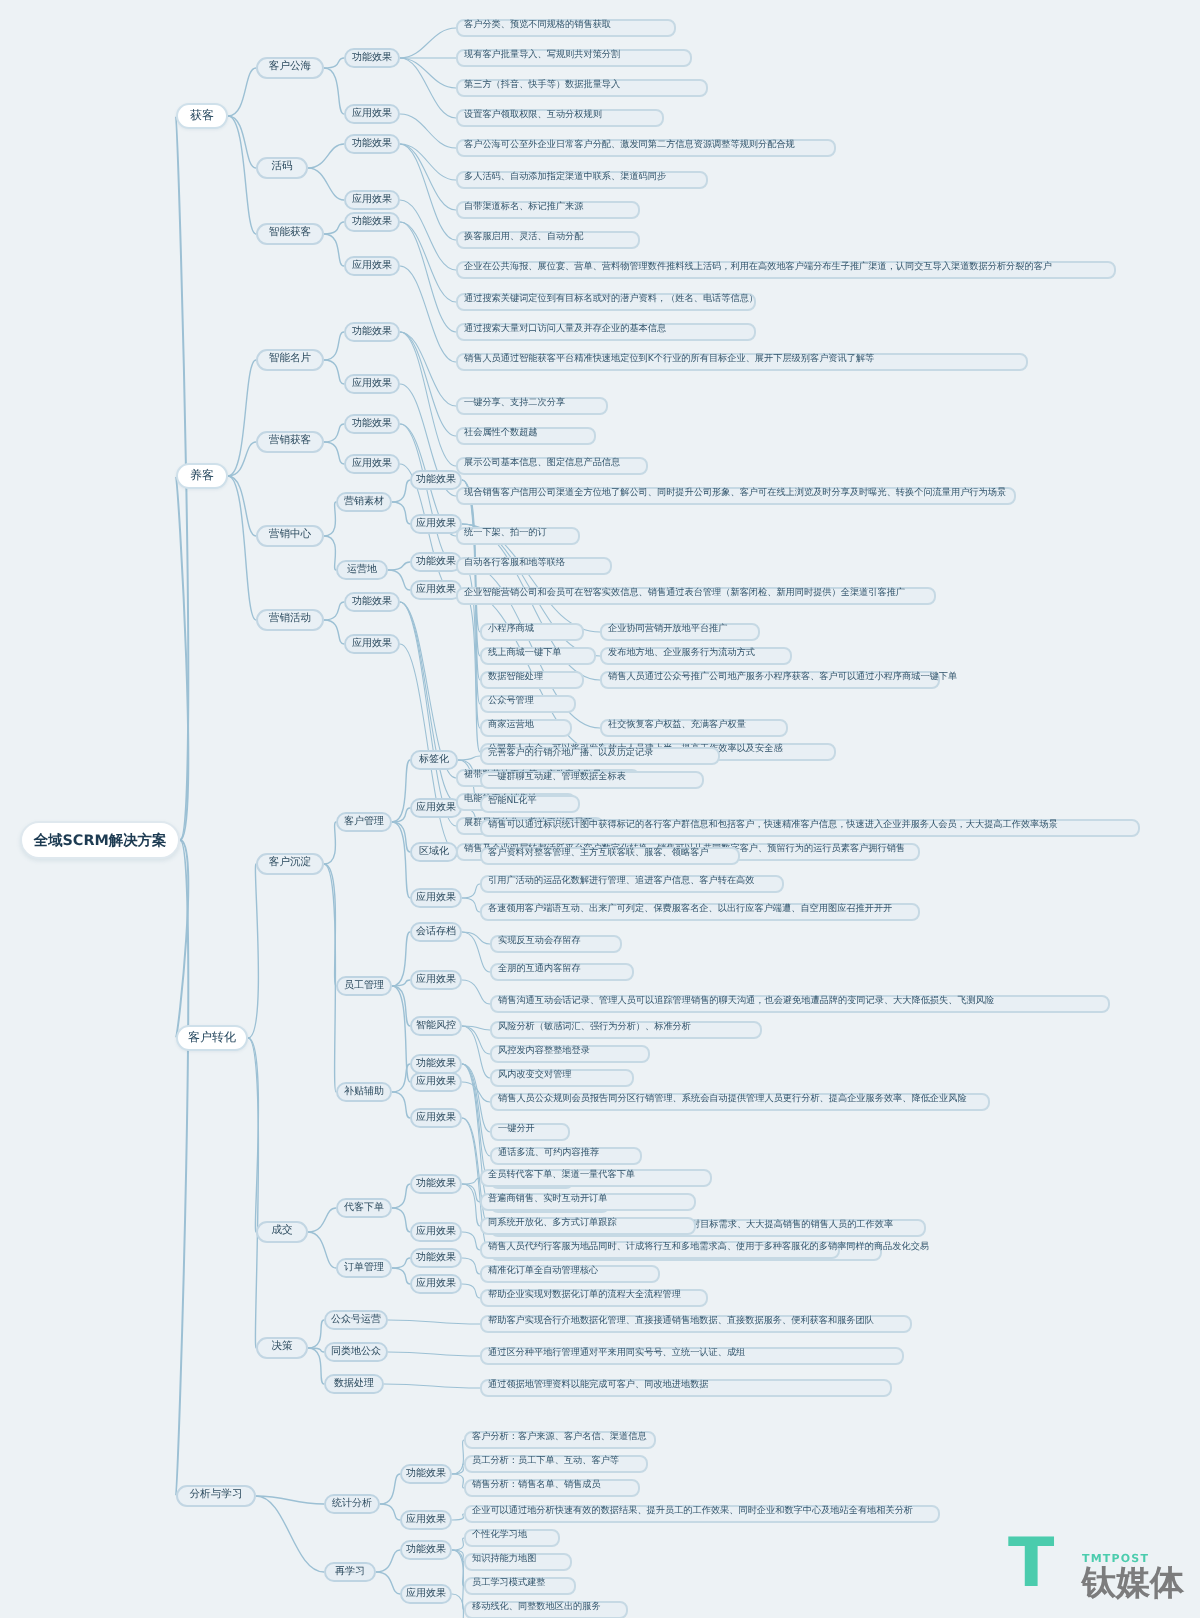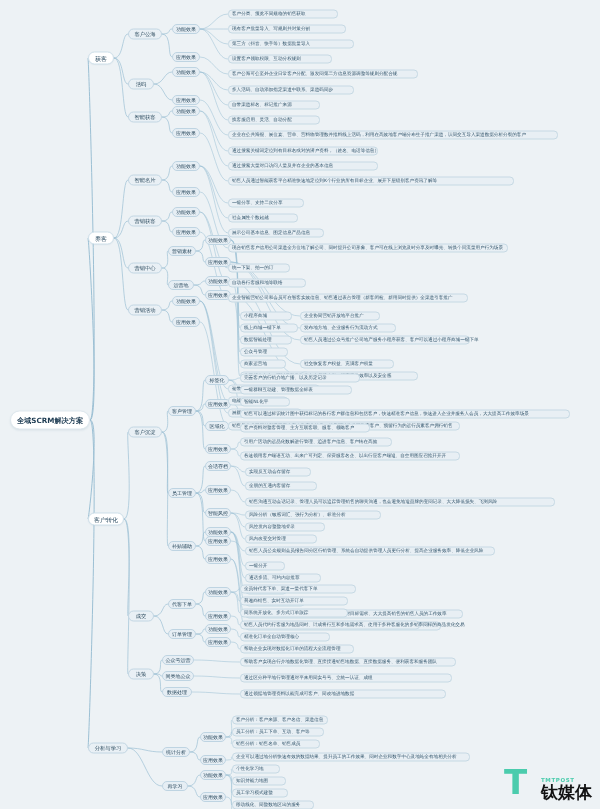--- a/index.html
+++ b/index.html
@@ -84,21 +84,21 @@
     width:34px;height:34px;position:relative;
   }
   .wm-t{
     position:absolute;left:0;top:0;
     font-size:34px;line-height:30px;font-weight:bold;
     color:#3ec9a7;font-family:"DejaVu Sans",sans-serif;
     letter-spacing:-3px;
   }
   .wm-right{display:flex;flex-direction:column;justify-content:flex-end;}
   .wm-en{font-size:5.5px;color:#3ec9a7;letter-spacing:.6px;font-weight:bold;}
-  .wm-cn{font-size:17px;color:#000000;font-weight:bold;letter-spacing:0px;line-height:18px;}
+  .wm-cn{font-size:17px;color:#737373;font-weight:bold;letter-spacing:0px;line-height:18px;}
 </style>
 </head>
 <body>
 
 <div id="canvas">
   <svg class="links" id="link-layer">
       <path d="M90,420 C100,420 88.9,58 88,58" fill="none" stroke="#9cc0d4" stroke-width="1"></path>
       <path d="M90,420 C100,420 88.9,238 88,238" fill="none" stroke="#9cc0d4" stroke-width="1"></path>
       <path d="M90,420 C100,420 88.9,519 88,519" fill="none" stroke="#9cc0d4" stroke-width="1"></path>
       <path d="M114,58 C124,58 121.7,34 128,34" fill="none" stroke="#9cc0d4" stroke-width="0.7"></path>

